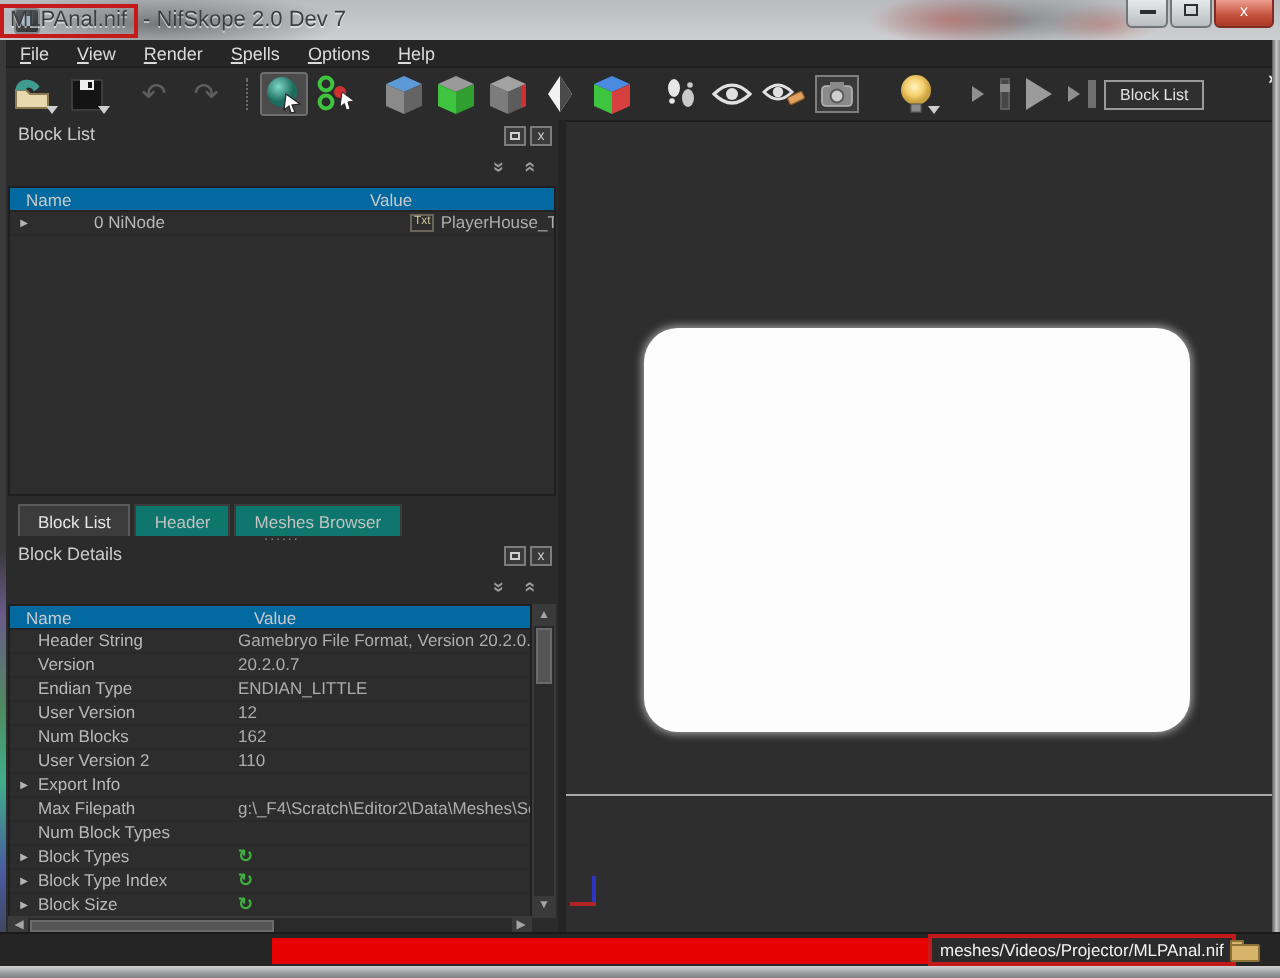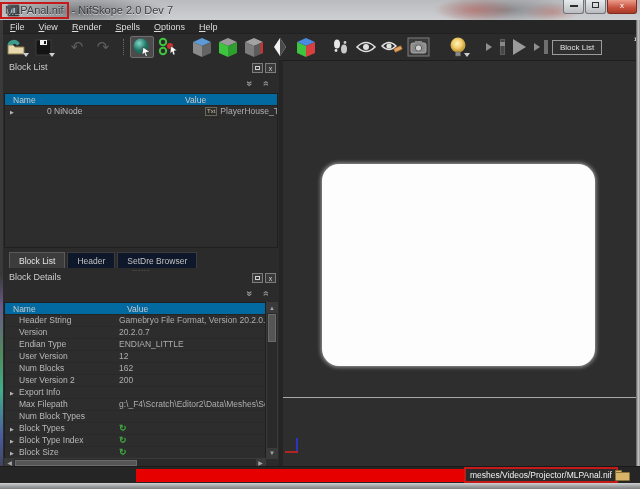--- a/index.html
+++ b/index.html
@@ -110,21 +110,21 @@
   .vscroll .arr.up { top:0; } .vscroll .arr.dn { bottom:0; }
   .vscroll .thumb { position:absolute; left:1px; top:11px; width:8px; height:28px; background:#555; border:1px solid #6b6b6b; }
   .hscroll { position:absolute; left:1px; right:13px; top:187px; height:10px; background:#2a2a2a; border:1px solid #3a3a3a; }
   .hscroll .arr { position:absolute; top:0; width:9px; height:8px; text-align:center; font-size:6px; color:#a5a5a5; line-height:8px; background:#3a3a3a; }
   .hscroll .arr.lf { left:0; } .hscroll .arr.rt { right:0; }
   .hscroll .thumb { position:absolute; left:10px; top:1px; width:122px; height:6px; background:#555; border:1px solid #6b6b6b; }
 
   
   .tabbar { position:absolute; left:3px; top:250px; width:276px; height:18px; display:flex; align-items:flex-end; padding-left:6px; background:#2b2b2b;}
   .tab { font-size:8.5px; color:#c2c2c2; padding:3px 9px 2px 9px; border:1px solid #3c3c3c; border-bottom:none;
-    background:#0f172a; margin-right:2px; cursor:default; }
+    background:#0f766e; margin-right:2px; cursor:default; }
   .tab.active { background:#3c3c3c; border-color:#5a5a5a; color:#e6e6e6; }
   .split-dots { position:absolute; left:3px; top:266px; width:276px; text-align:center;
     color:#8a8a8a; font-size:7px; letter-spacing:1px; line-height:5px; }
 
   
   .vsplit { position:absolute; left:279px; top:60px; width:4px; height:406px; background:#242424; cursor:col-resize; }
   .viewport { position:absolute; left:283px; top:60px; width:353px; height:406px; background:#2e2e2e; border-top:1px solid #1d1d1d;}
   .tv-screen { position:absolute; left:39px; top:103px; width:273px; height:202px; background:#fdfdfd;
     border-radius:17px; box-shadow:0 0 4px 1px rgba(255,255,255,.55); }
   .vp-line { position:absolute; left:0; top:336px; width:100%; height:1px; background:#a9a9a9; }
@@ -338,21 +338,21 @@
               <span>PlayerHouse_Television0...</span>
             </span>
           </div>
         </div>
     </div>
   </div>
 
   <div class="tabbar">
       <span class="tab active">Block List</span>
       <span class="tab">Header</span>
-      <span class="tab">SetDre Browser</span>
+      <span class="tab">Meshes Browser</span>
     </div>
   <div class="split-dots">......</div>
 
   <div class="panel" id="block-details-panel">
     <span class="panel-title">Block Details</span>
     <div class="panel-btns">
       <span class="pbtn">
           <span class="float-glyph"></span>
         </span>
       <span class="pbtn">x</span>
@@ -399,21 +399,21 @@
             <span class="tarrow"></span>
             <span class="tname">Num Blocks</span>
             <span class="tval">
               <span>162</span>
             </span>
           </div>
           <div class="trow">
             <span class="tarrow"></span>
             <span class="tname">User Version 2</span>
             <span class="tval">
-              <span>200</span>
+              <span>110</span>
             </span>
           </div>
           <div class="trow">
             <span class="tarrow">▶</span>
             <span class="tname">Export Info</span>
             <span class="tval">
               <span></span>
             </span>
           </div>
           <div class="trow">

